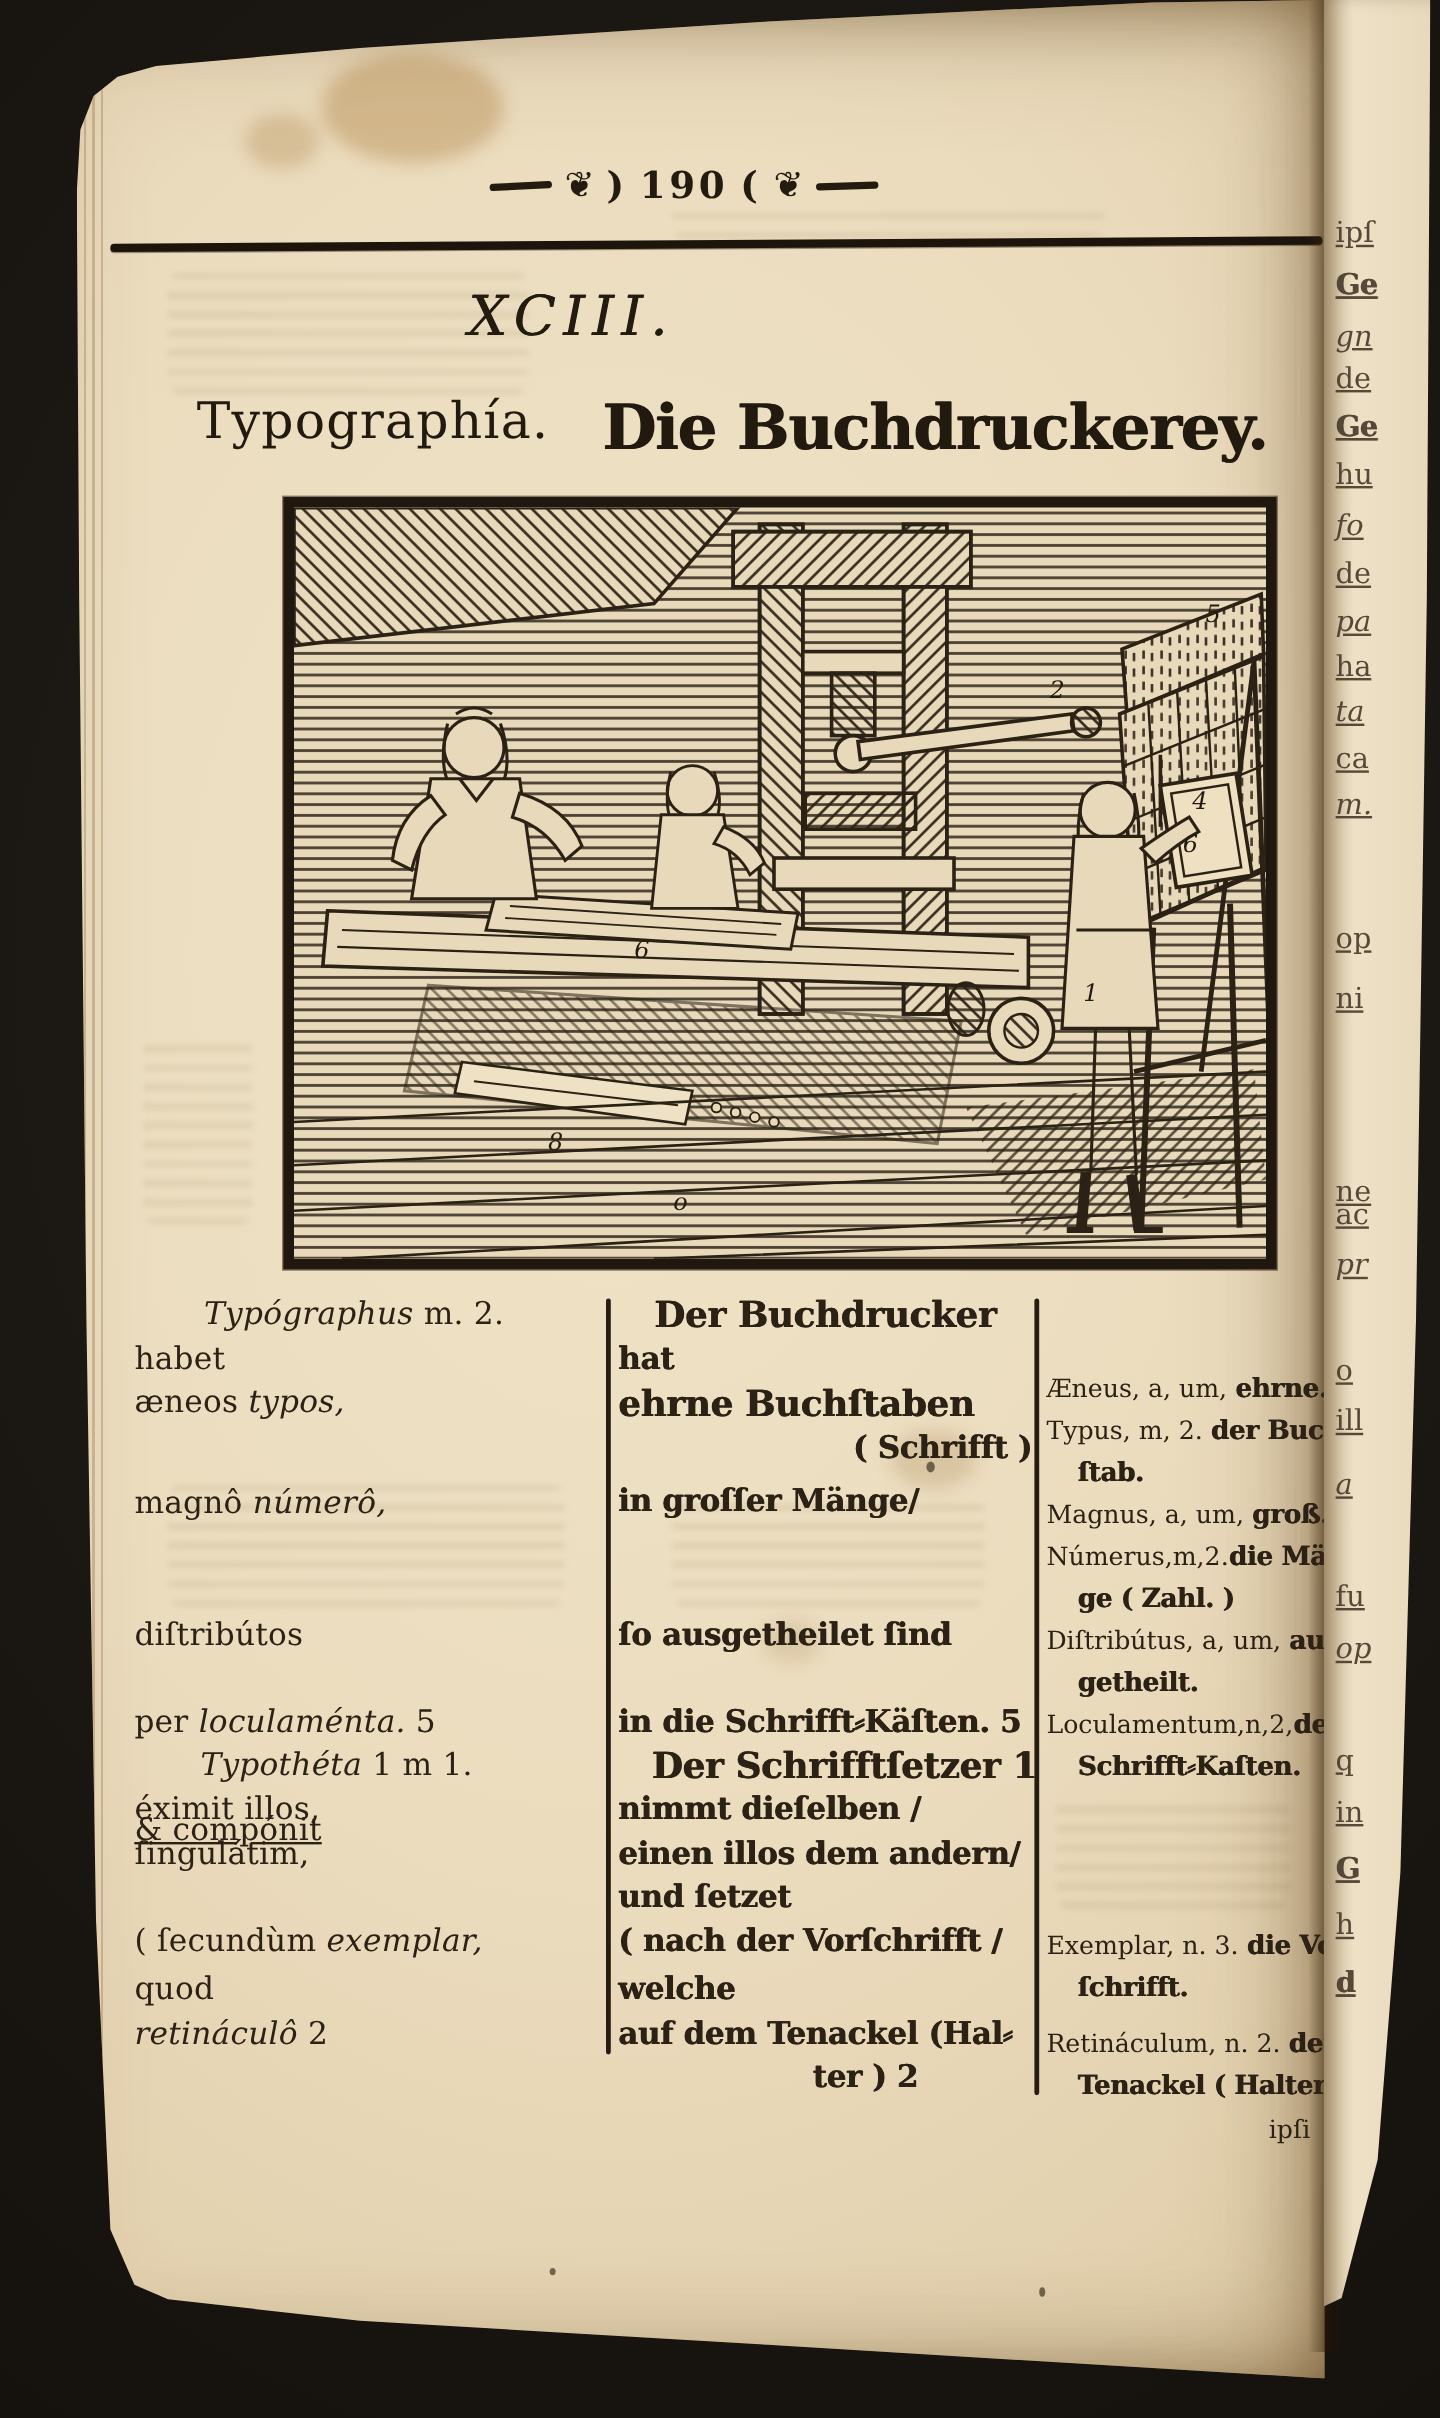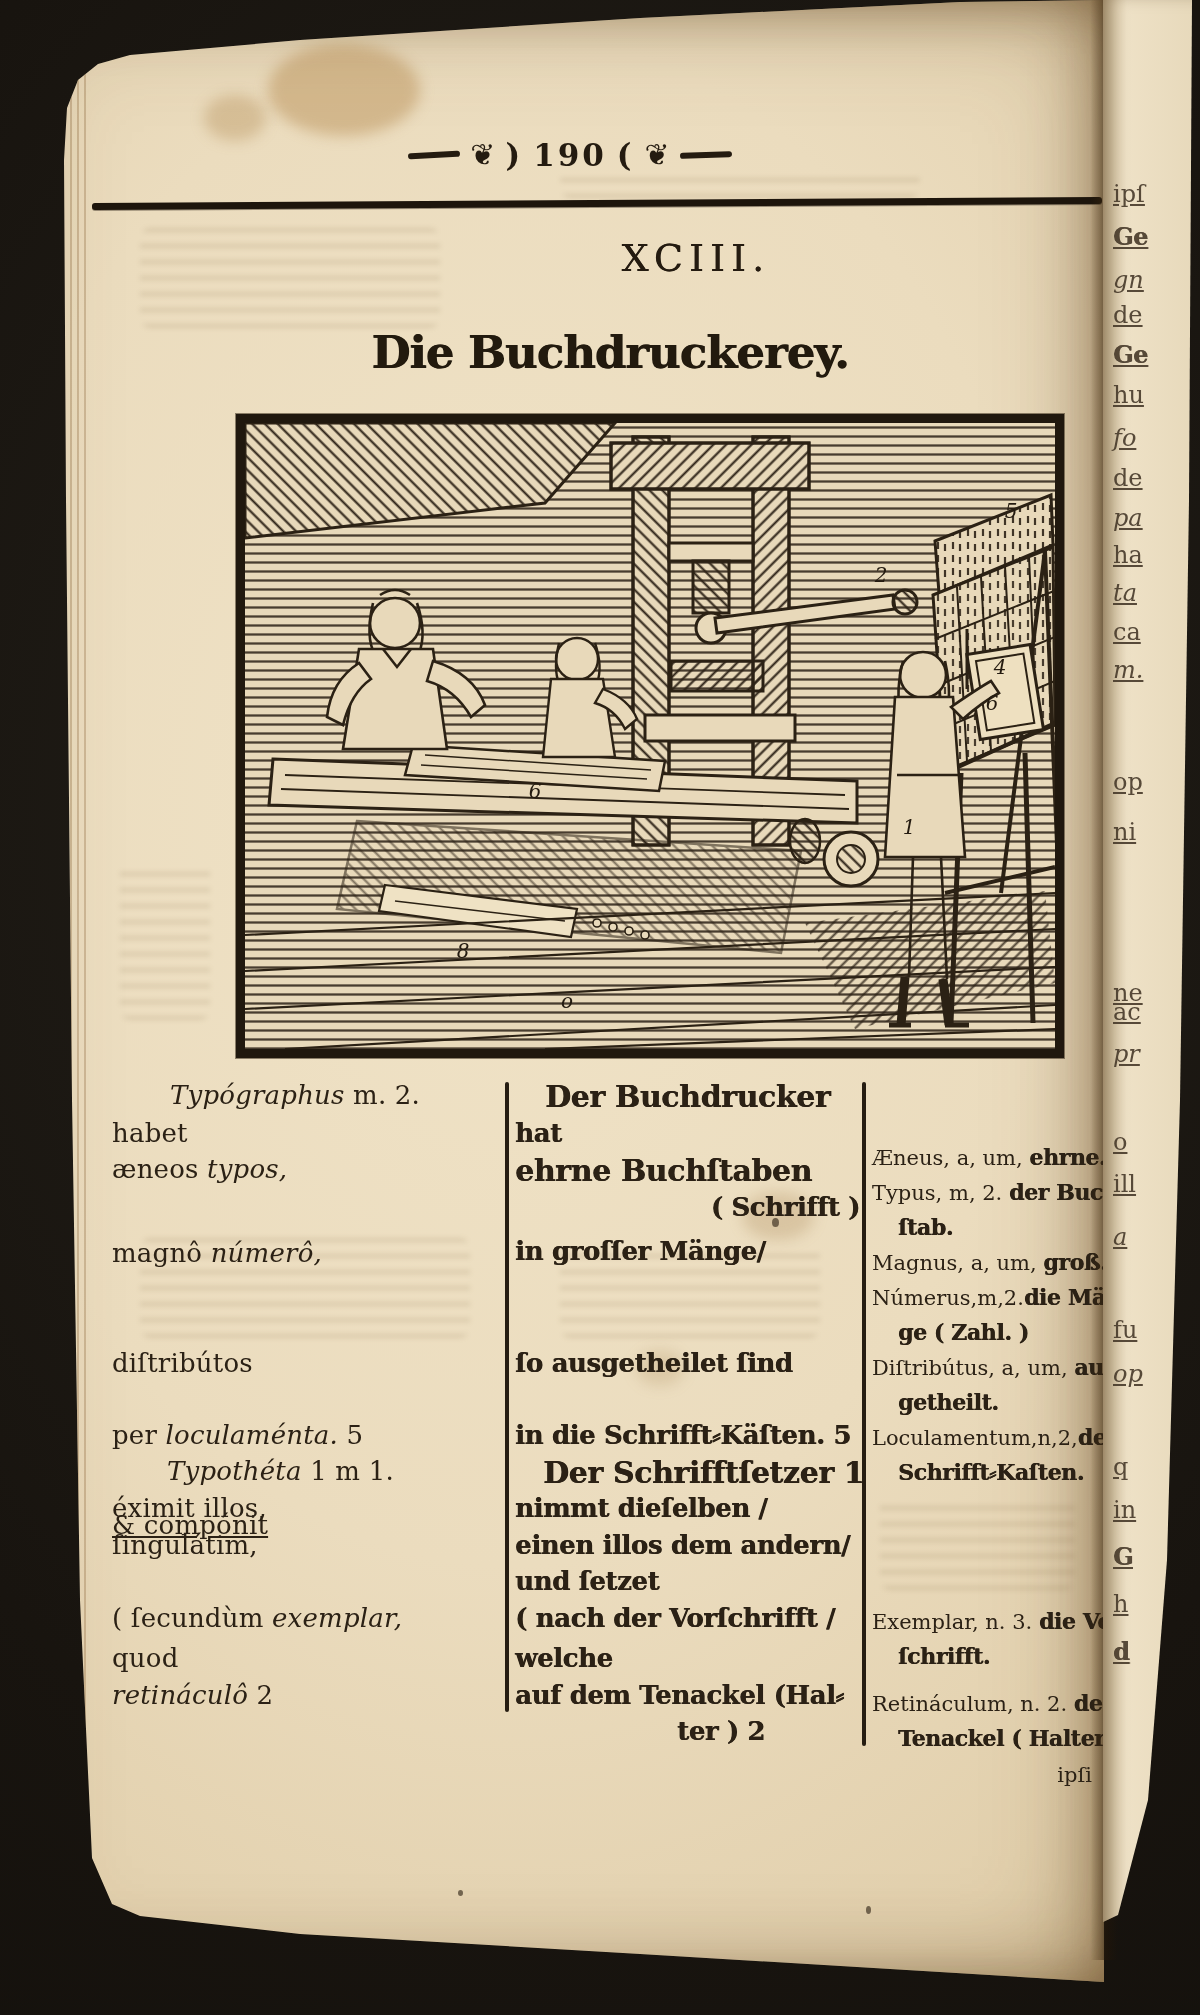--- a/index.html
+++ b/index.html
@@ -49,29 +49,29 @@
   .tail.left{transform:rotate(-3deg);}
   .tail.right{transform:rotate(-2deg);}
   .fleuron{font-family:"DejaVu Sans","Liberation Sans",sans-serif;font-size:30px;line-height:1;}
   .pgnum,.bracket{font-size:31px;font-weight:bold;letter-spacing:3px;}
   .thickrule{
     position:absolute;left:92px;top:200px;width:1010px;height:7px;background:#1d150c;
     border-radius:3px;transform:rotate(-.35deg);box-shadow:0 1px 0 rgba(29,21,12,.4);
   }
   
   .chapter{
-    position:absolute;left:390px;top:236px;width:380px;text-align:right;
-    font-size:38px;letter-spacing:6px;color:#241b10;text-shadow:.4px 0 0 #241b10;
+    position:absolute;left:390px;top:236px;width:380px;text-align:left;
+    font-style:italic;font-size:46px;letter-spacing:6px;color:#241b10;text-shadow:.4px 0 0 #241b10;
   }
   .titlerow{
     position:absolute;left:140px;top:326px;width:940px;display:flex;justify-content:center;gap:44px;
     color:#221a0e;white-space:nowrap;
   }
   .title-latin{font-size:42px;letter-spacing:1px;}
-  .title-german{font-size:45px;font-weight:bold;letter-spacing:-1px;text-shadow:.8px 0 0 #221a0e;}
+  .title-german{font-size:52px;font-weight:bold;letter-spacing:-1px;text-shadow:.8px 0 0 #221a0e;}
   
   figure.woodcut{
     margin:0;position:absolute;left:236px;top:414px;width:810px;height:626px;
     border:9px solid #20180e;background:#e8d9ba;box-shadow:0 0 0 1px rgba(40,28,12,.5);
   }
   figure.woodcut svg{position:absolute;left:0;top:0;width:100%;height:100%;}
   .wlabel{
     position:absolute;transform:translate(-50%,-50%);
     font:italic 20px "DejaVu Serif","Liberation Serif",serif;color:#241b10;z-index:3;
   }
@@ -140,20 +140,21 @@
     <span class="bracket">)</span>
     <span class="pgnum">190</span>
     <span class="bracket">(</span>
     <span class="fleuron">❦</span>
     <span class="tail right"></span>
   </div>
   <div class="thickrule"></div>
 
   <div class="chapter">XCIII.</div>
   <div class="titlerow">
+    <span class="title-latin">Typographía.</span>
     <span class="title-german">Die Buchdruckerey.</span>
   </div>
 
   <figure class="woodcut">
     <svg viewBox="0 0 810 626" preserveAspectRatio="none">
       <defs>
         <pattern id="pw" width="9" height="9" patternUnits="userSpaceOnUse">
           <path d="M0 4.5H9" stroke="#2c2216" stroke-width="2.3"></path>
         </pattern>
         <pattern id="pd" width="9" height="9" patternUnits="userSpaceOnUse" patternTransform="rotate(45)">

